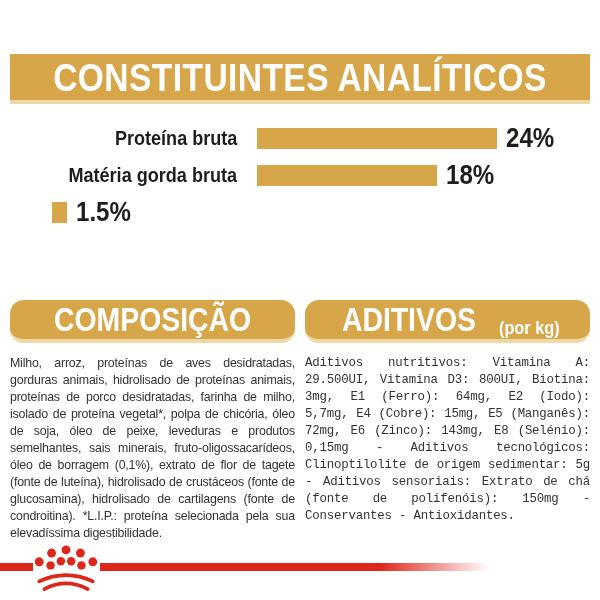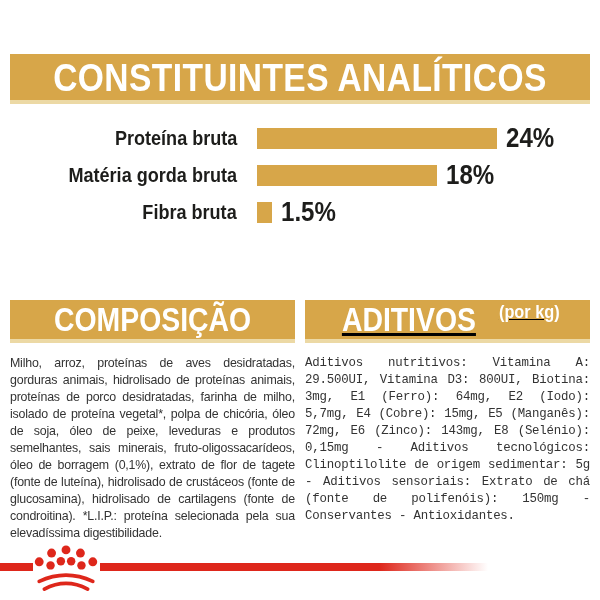--- a/index.html
+++ b/index.html
@@ -35,27 +35,27 @@
   }
   .hbar{height:21px;background:var(--gold);margin-left:20px;flex:0 0 auto;}
   .row-value{
     font-weight:bold;color:var(--text_dark);font-size:28px;margin-left:9px;text-decoration:underline;
   }
 
   
   .band-sec{
     position:absolute;top:300px;height:43px;background:var(--gold);
     border-bottom:4px solid var(--gold_light);
-    display:flex;align-items:center;justify-content:center;
+    display:flex;align-items:center;justify-content:center;border-radius:14px;
   }
   .band-sec.left{left:10px;width:285px;}
   .band-sec.right{left:305px;width:285px;}
   .band-sec .sec-title{color:var(--white);font-weight:bold;font-size:33px;}
   .sec-suffix{color:var(--white);font-weight:bold;font-size:19px;margin-left:7px;}
-  .sec-title-wrap{display:flex;align-items:flex-start;justify-content:center;text-decoration:underline;}
+  .sec-title-wrap{display:flex;align-items:flex-end;justify-content:center;}
 
   
   .col{
     position:absolute;top:355px;width:285px;color:var(--text_body);
     font-size:12.4px;line-height:17px;text-align:justify;letter-spacing:-0.2px;
   }
   .col.left{left:10px;}
   .col.right{left:305px;font-family:Liberation Mono, monospace;}
 
   
@@ -78,21 +78,20 @@
   <span class="row-label"><span class="cond cond-r">Proteína bruta</span></span>
   <div class="hbar" style="width: 240px; background: rgb(215, 166, 73);"></div>
   <span class="row-value"><span class="cond cond-l">24%</span></span>
 </div>
 <div class="chart-row r1">
   <span class="row-label"><span class="cond cond-r">Matéria gorda bruta</span></span>
   <div class="hbar" style="width: 180px; background: rgb(215, 166, 73);"></div>
   <span class="row-value"><span class="cond cond-l">18%</span></span>
 </div>
 <div class="chart-row r2">
-  <span class="row-label"><span class="cond cond-r">Fibra bruta</span></span>
   <div class="hbar" style="width: 15px; background: rgb(215, 166, 73);"></div>
   <span class="row-value"><span class="cond cond-l">1.5%</span></span>
 </div>
 
 <div class="band-sec left">
   <span class="sec-title cond">COMPOSIÇÃO</span>
 </div>
 <div class="band-sec right">
   <span class="sec-title-wrap">
     <span class="sec-title cond">ADITIVOS</span>

